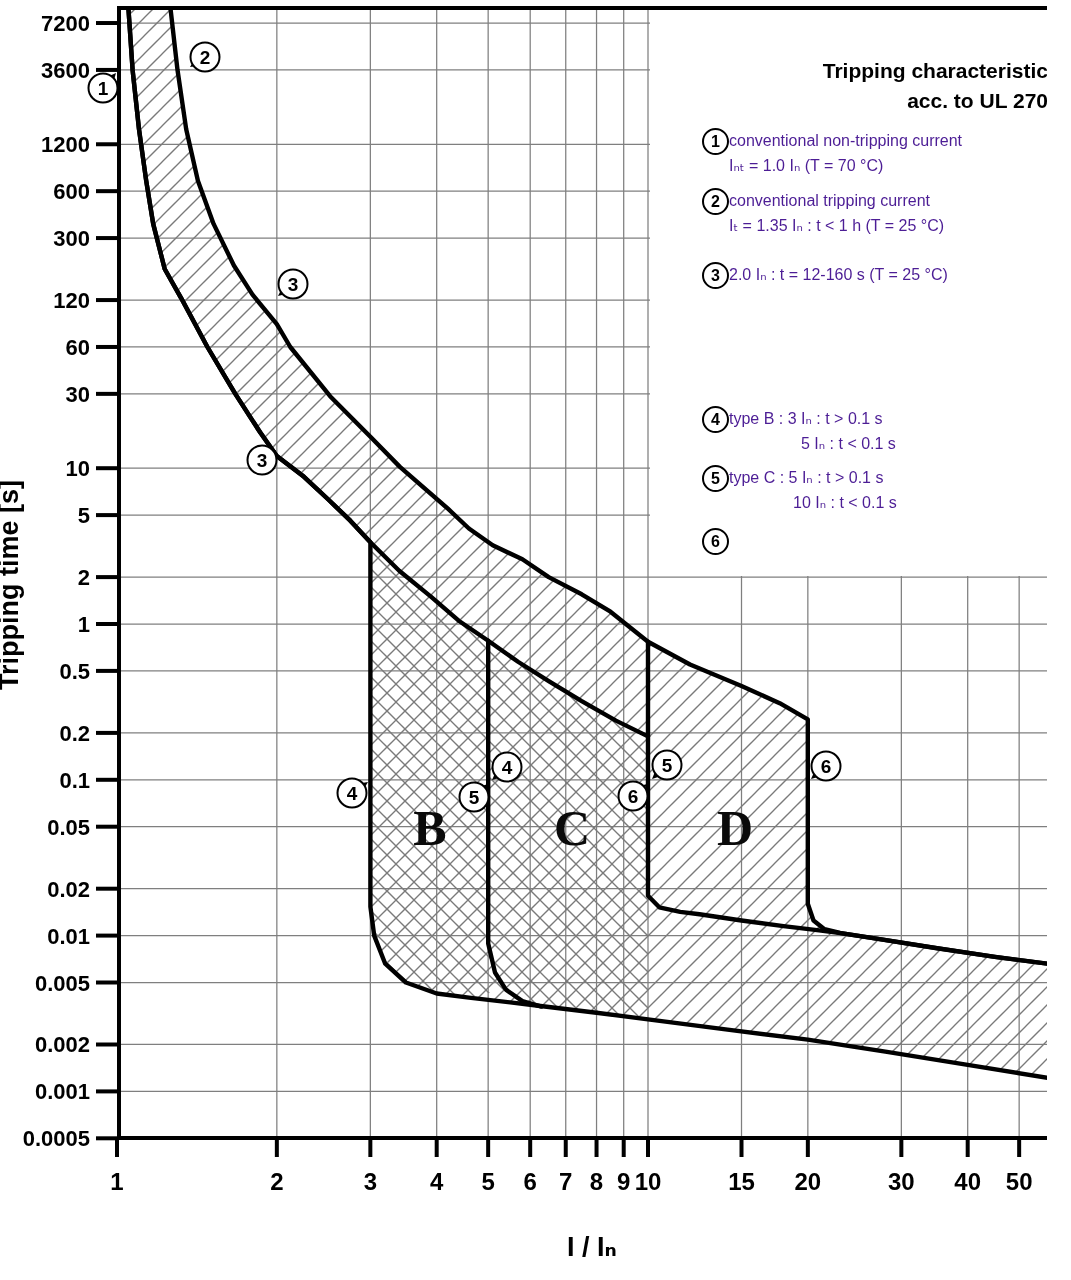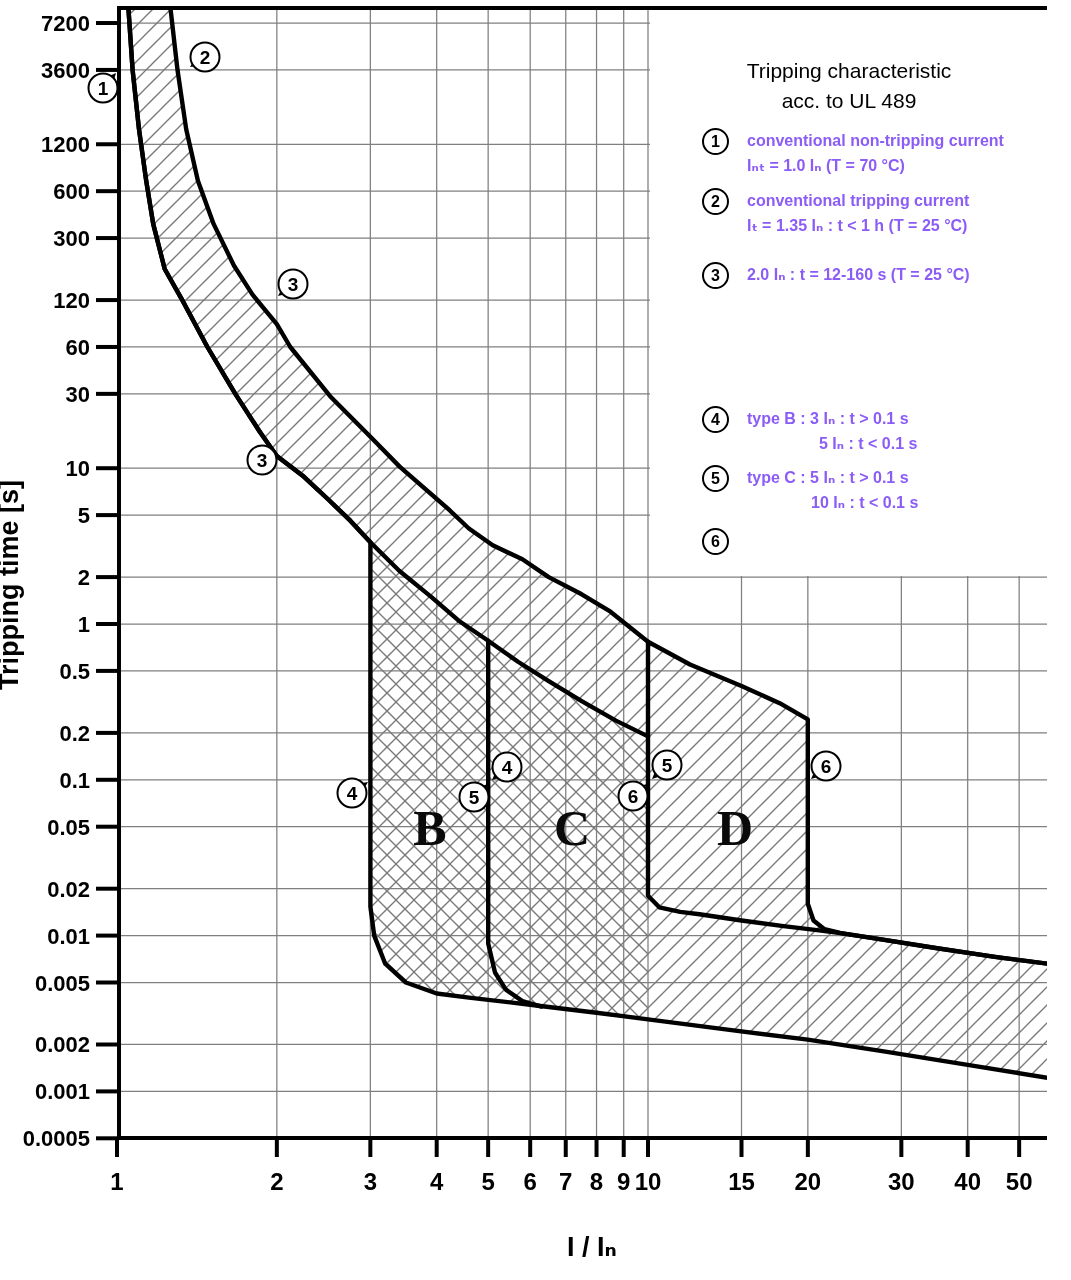--- a/index.html
+++ b/index.html
@@ -1,27 +1,27 @@
 <!DOCTYPE html>
 <html><head>
 <meta charset="utf-8">
 <style>
   html,body{margin:0;padding:0;background:#fff;}
   #page{position:relative;width:1047px;height:1280px;background:#ffffff;overflow:hidden;
         font-family:"Liberation Sans","DejaVu Sans",sans-serif;}
   #chart-svg{position:absolute;left:0;top:0;}
   
   .legend{position:absolute;left:650px;top:10px;width:398px;height:566px;background:#ffffff;}
-  .lg-title{position:absolute;left:0;width:100%;text-align:center;font-weight:normal;
+  .lg-title{position:absolute;left:0;width:100%;text-align:right;font-weight:bold;
             font-size:21px;line-height:30px;color:#000;}
   .lg-item{position:absolute;display:flex;align-items:flex-start;}
   .lg-circle{flex:0 0 auto;width:27px;height:27px;margin-left:52px;border:2px solid #000;
              border-radius:50%;display:flex;align-items:center;justify-content:center;
              font-size:16px;font-weight:bold;background:#fff;box-sizing:border-box;}
-  .lg-text{margin-left:18px;font-size:16px;font-weight:bold;line-height:25px;color:#8b5cf6;white-space:nowrap;}
+  .lg-text{font-size:16px;font-weight:normal;line-height:25px;color:#4c1d95;white-space:nowrap;}
   .ind1{padding-left:72px;}
   .ind2{padding-left:64px;}
 </style>
 </head>
 <body>
 
 <div id="page">
   <div id="chart-svg"><svg width="1071" height="1280">
         <defs>
           <clipPath id="plotclip">
@@ -198,21 +198,21 @@
           <polygon points="811,779 817.3225986593415,764.9189934240163 825.8366956587735,774.742951500284" fill="#000"></polygon>
           <circle cx="826" cy="766" r="14.5" fill="#fff" stroke="#000" stroke-width="2"></circle>
           <text x="826" y="773" text-anchor="middle" font-size="19" font-weight="bold" font-family="&quot;Liberation Sans&quot;,&quot;DejaVu Sans&quot;,sans-serif">6</text>
         </g>
         <text transform="translate(1066,1137) rotate(-90)" text-anchor="start" font-size="12.5" font-weight="bold" font-family="&quot;Liberation Sans&quot;,&quot;DejaVu Sans&quot;,sans-serif">DG000777 Ver. 3 - 11/11</text>
       </svg></div>
 
   <div class="legend">
     <div class="lg-title" style="top:46px">
       <div>Tripping characteristic</div>
-      <div>acc. to UL 489</div>
+      <div>acc. to UL 270</div>
     </div>
 
     <div class="lg-item" style="top:118px">
       <span class="lg-circle">1</span>
       <div class="lg-text">
         <div>conventional non-tripping current</div>
         <div>Iₙₜ  = 1.0 Iₙ   (T = 70 °C)</div>
       </div>
     </div>
 

